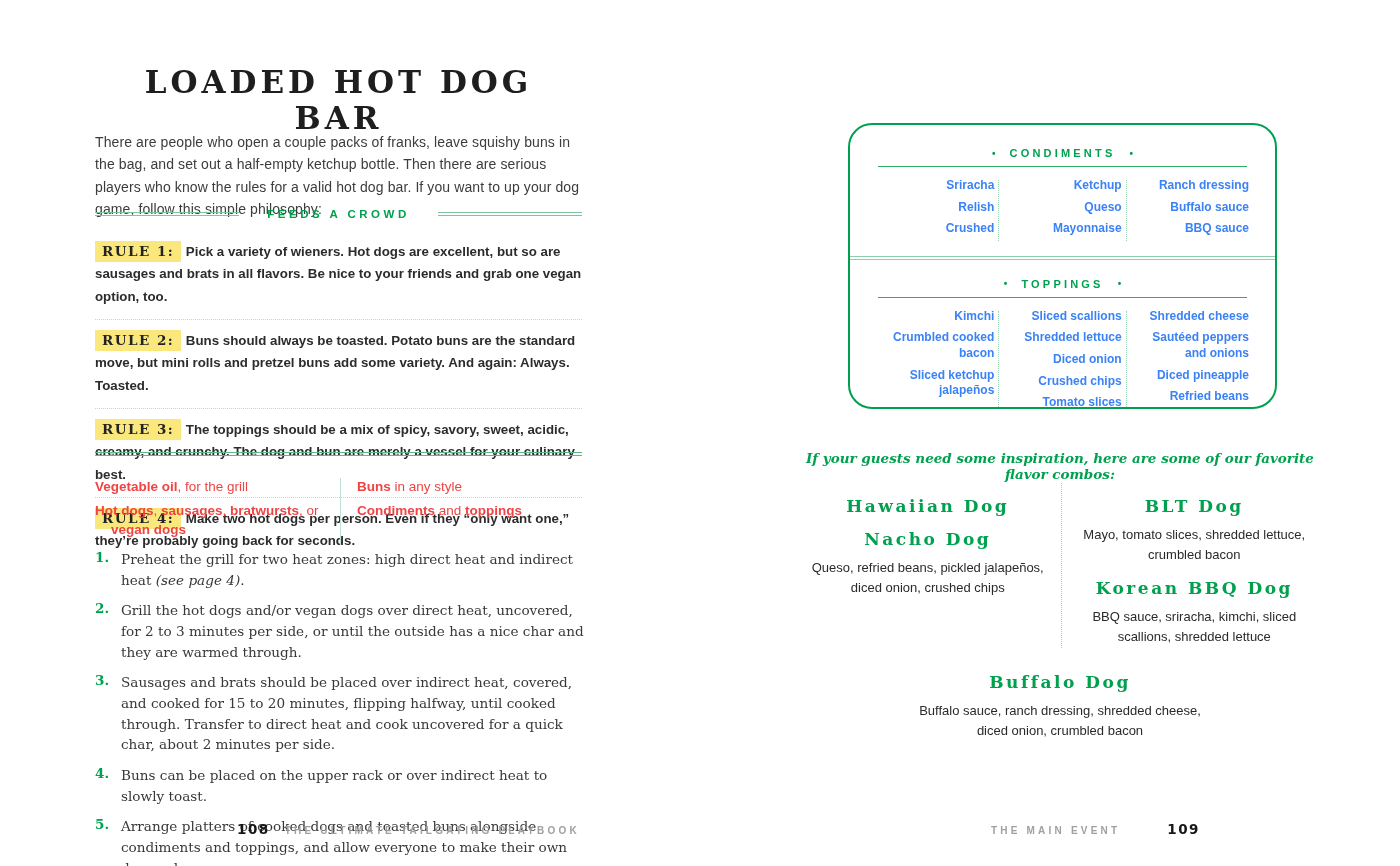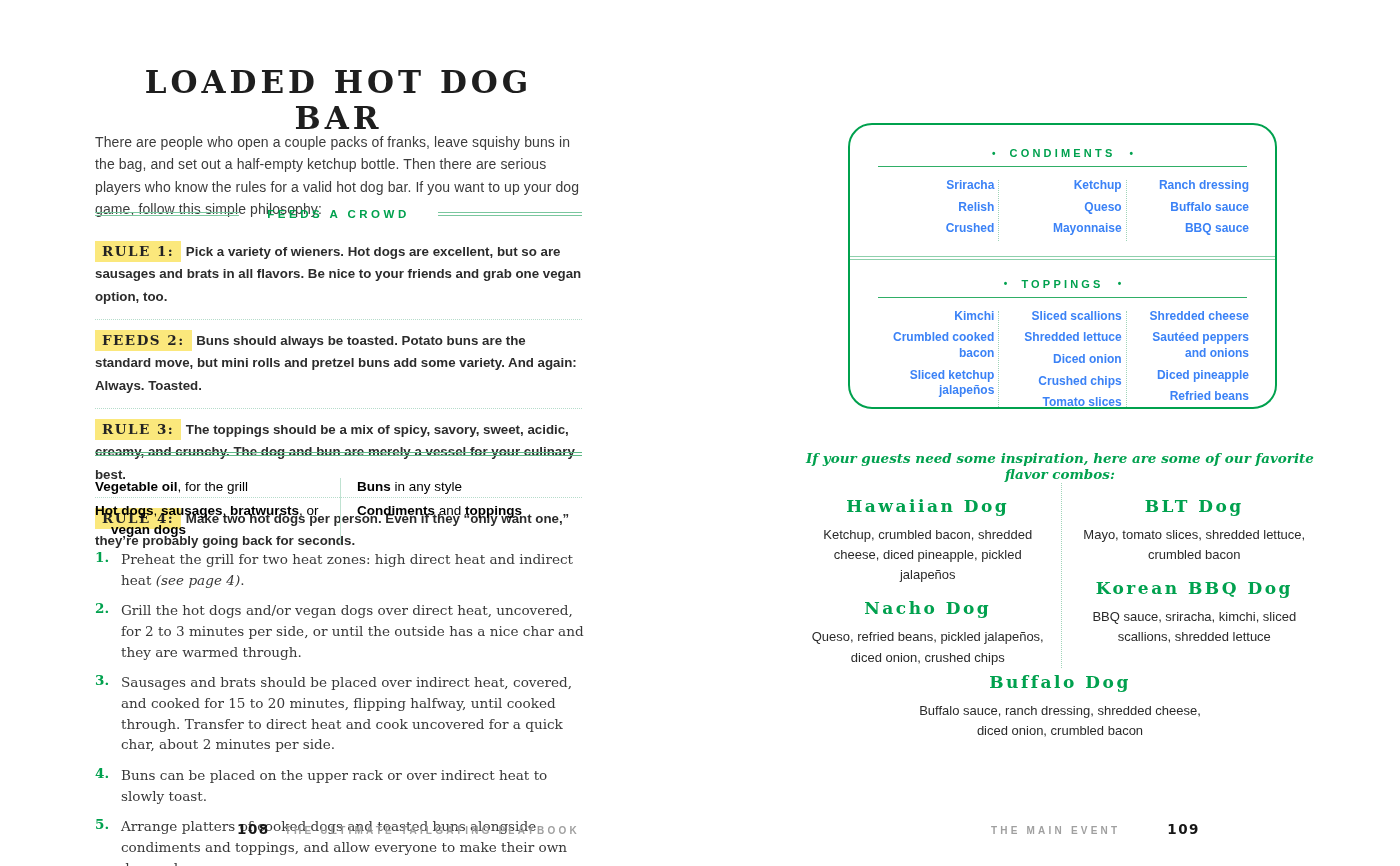--- a/index.html
+++ b/index.html
@@ -22,21 +22,21 @@
   .rule + .rule { border-top:1px dotted #b6dccb; }
   .rule-label { background:#fbe87c; padding:2px 7px 3px; font-family:"DejaVu Serif", serif;
                 font-weight:bold; font-size:13.5px; letter-spacing:1.5px; color:#232323;
                 white-space:nowrap; }
   .rule-text { font-weight:bold; font-size:13.3px; line-height:1.68; color:#2c2c2c; }
 
   .green-sep { left:95px; top:452px; width:487px; height:4px;
                border-top:1px solid #5cb885; border-bottom:1px solid #5cb885; }
 
   .ingredients { left:95px; top:478px; width:487px; display:flex; }
-  .ing-col { font-size:13.5px; color:#000000; }
+  .ing-col { font-size:13.5px; color:#ef4444; }
   .ing-col-left  { width:245px; }
   .ing-col-right { flex:1; padding-left:16px; }
   .ing-divider { width:0; border-left:1px solid #bfe2d1; margin-right:0; }
   .ing-item { padding-left:16px; text-indent:-16px; line-height:1.4; margin-bottom:5px; }
   .b { font-weight:bold; }
   .i { font-style:italic; }
 
   .steps { left:95px; top:549px; width:494px; font-family:"DejaVu Serif", serif; }
   .step { display:flex; margin-bottom:10px; }
   .step-num { width:26px; flex:0 0 26px; color:#00a14e; font-weight:bold; font-size:13.5px; }
@@ -94,21 +94,21 @@
     <span class="crowd-text">FEEDS A CROWD</span>
     <span class="dline"></span>
   </div>
 
   <div class="abs rules">
     <p class="rule">
       <span class="rule-label">RULE 1:</span>
       <span class="rule-text">Pick a variety of wieners. Hot dogs are excellent, but so are sausages and brats in all flavors. Be nice to your friends and grab one vegan option, too.</span>
     </p>
     <p class="rule">
-      <span class="rule-label">FEEDS 2:</span>
+      <span class="rule-label">RULE 2:</span>
       <span class="rule-text">Buns should always be toasted. Potato buns are the standard move, but mini rolls and pretzel buns add some variety. And again: Always. Toasted.</span>
     </p>
     <p class="rule">
       <span class="rule-label">RULE 3:</span>
       <span class="rule-text">The toppings should be a mix of spicy, savory, sweet, acidic, creamy, and crunchy. The dog and bun are merely a vessel for your culinary best.</span>
     </p>
     <p class="rule">
       <span class="rule-label">RULE 4:</span>
       <span class="rule-text">Make two hot dogs per person. Even if they “only want one,” they’re probably going back for seconds.</span>
     </p>
@@ -213,21 +213,20 @@
           <div class="box-item">Refried beans</div>
         </div>
       </div>
   </div>
 
   <p class="abs inspiration">If your guests need some inspiration, here are some of our favorite flavor combos:</p>
 
   <div class="abs combos">
     <div class="combo-col">
       <h3 class="combo-name">Hawaiian Dog</h3>
-      <p class="combo-text w240">Ketchup, crumbled bacon, shredded cheese, diced pineapple, pickled jalapeños</p>
       <h3 class="combo-name">Nacho Dog</h3>
       <p class="combo-text w265">Queso, refried beans, pickled jalapeños, diced onion, crushed chips</p>
     </div>
     <div class="combo-divider"></div>
     <div class="combo-col">
       <h3 class="combo-name">BLT Dog</h3>
       <p class="combo-text w235">Mayo, tomato slices, shredded lettuce, crumbled bacon</p>
       <h3 class="combo-name">Korean BBQ Dog</h3>
       <p class="combo-text w215">BBQ sauce, sriracha, kimchi, sliced scallions, shredded lettuce</p>
     </div>

